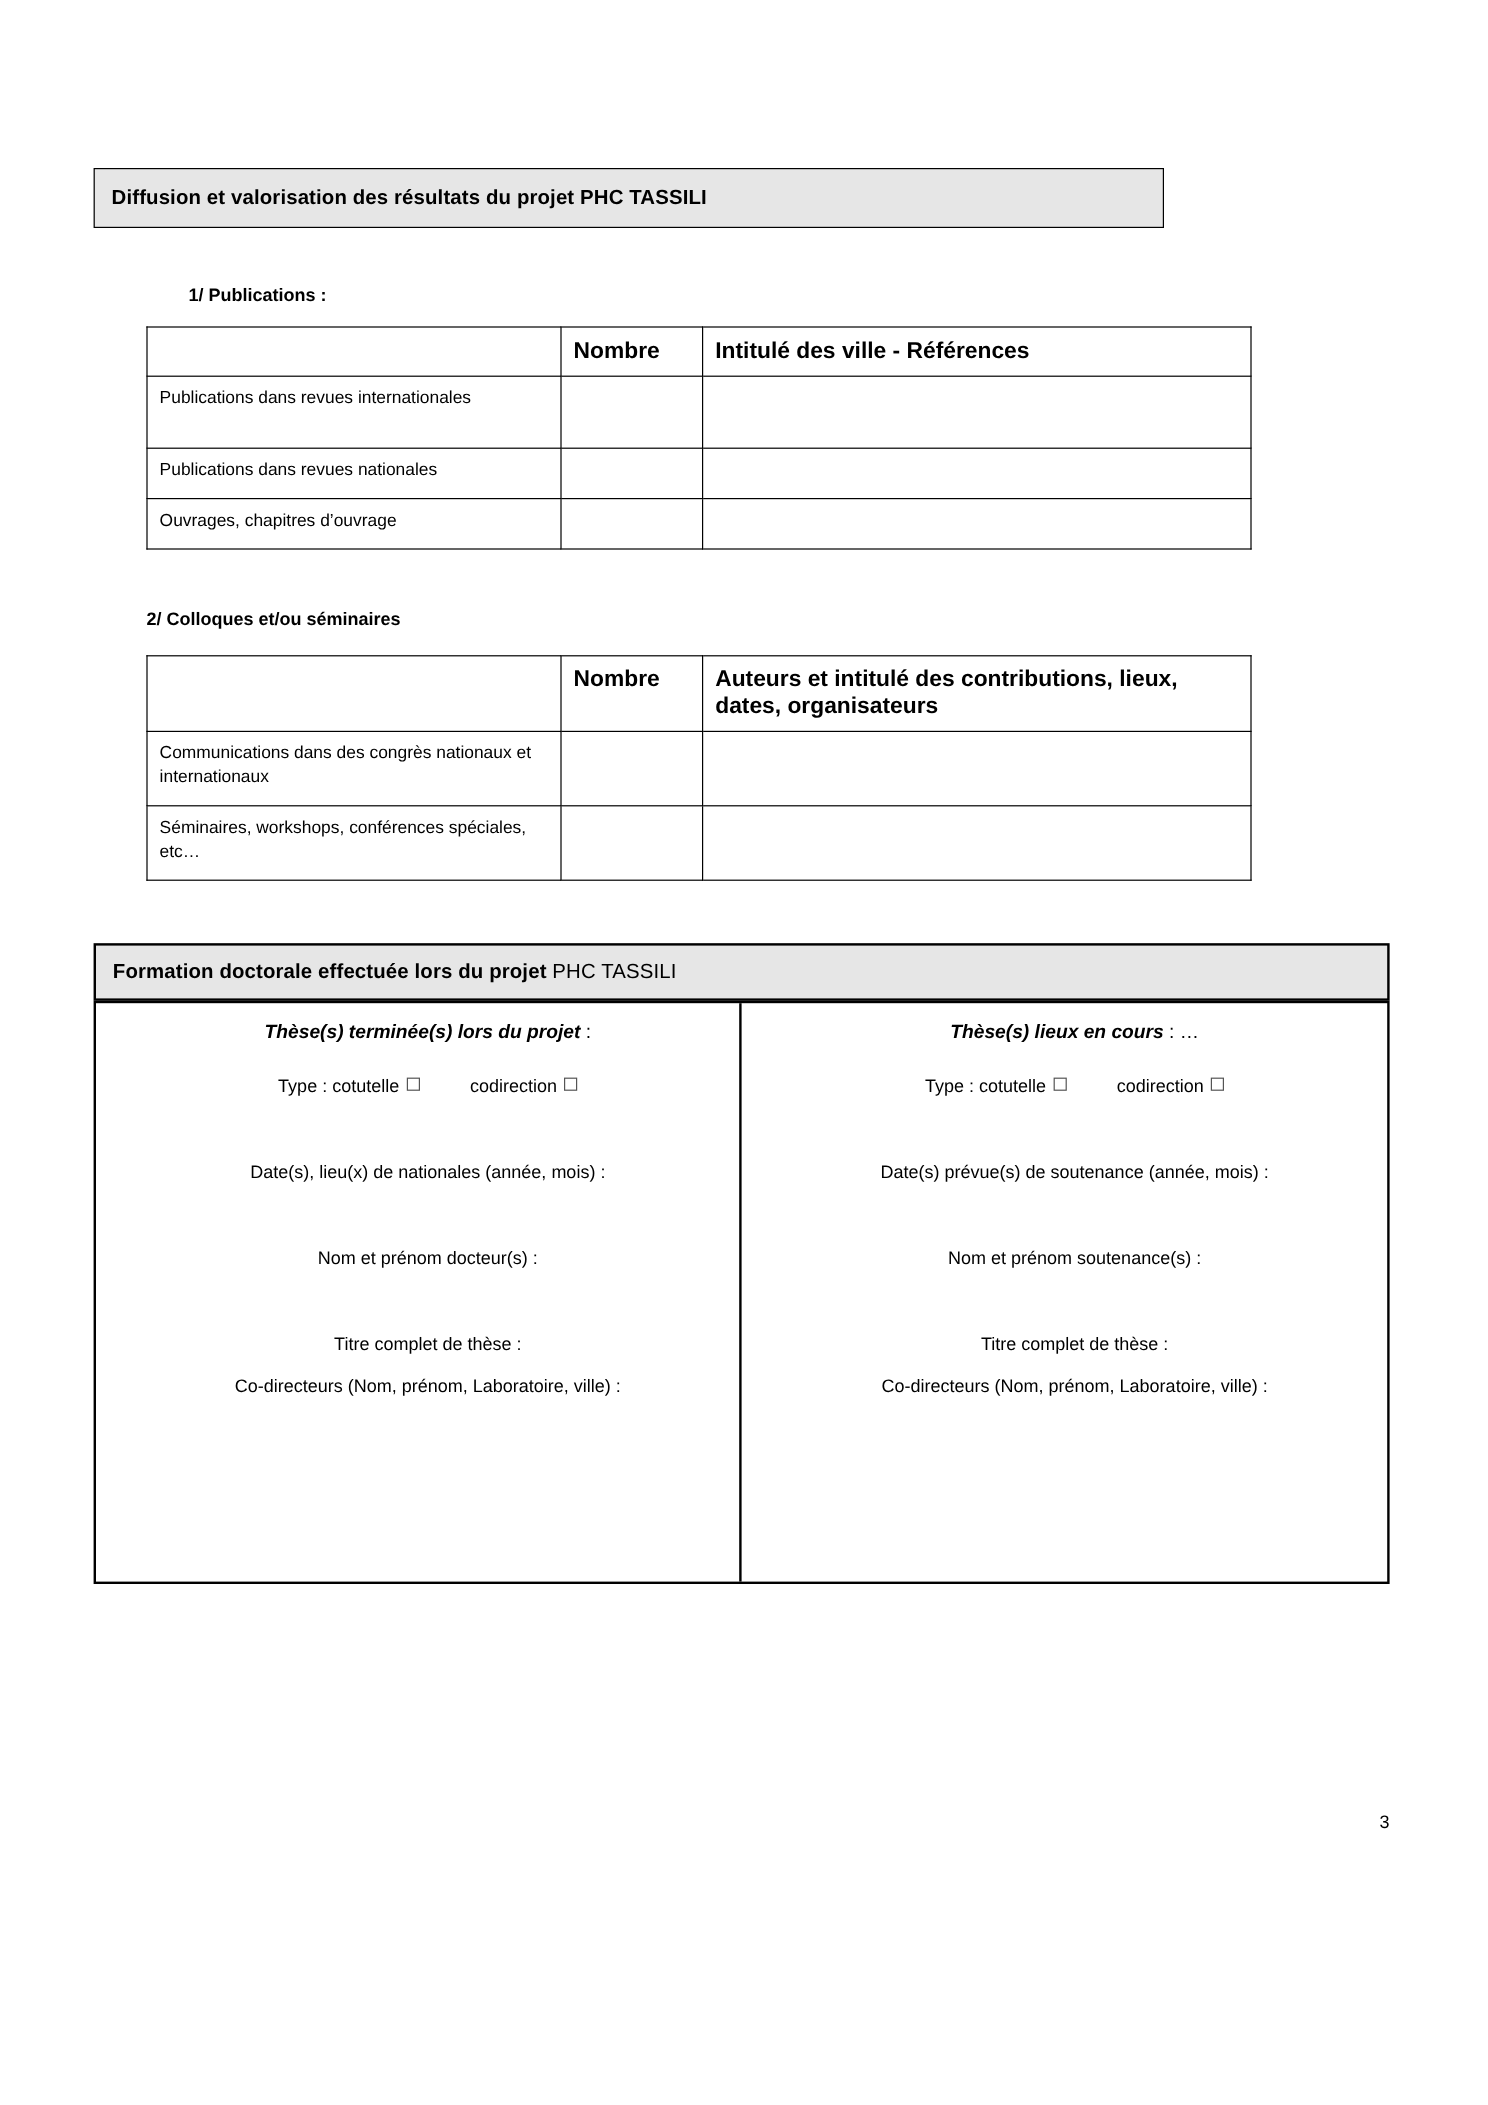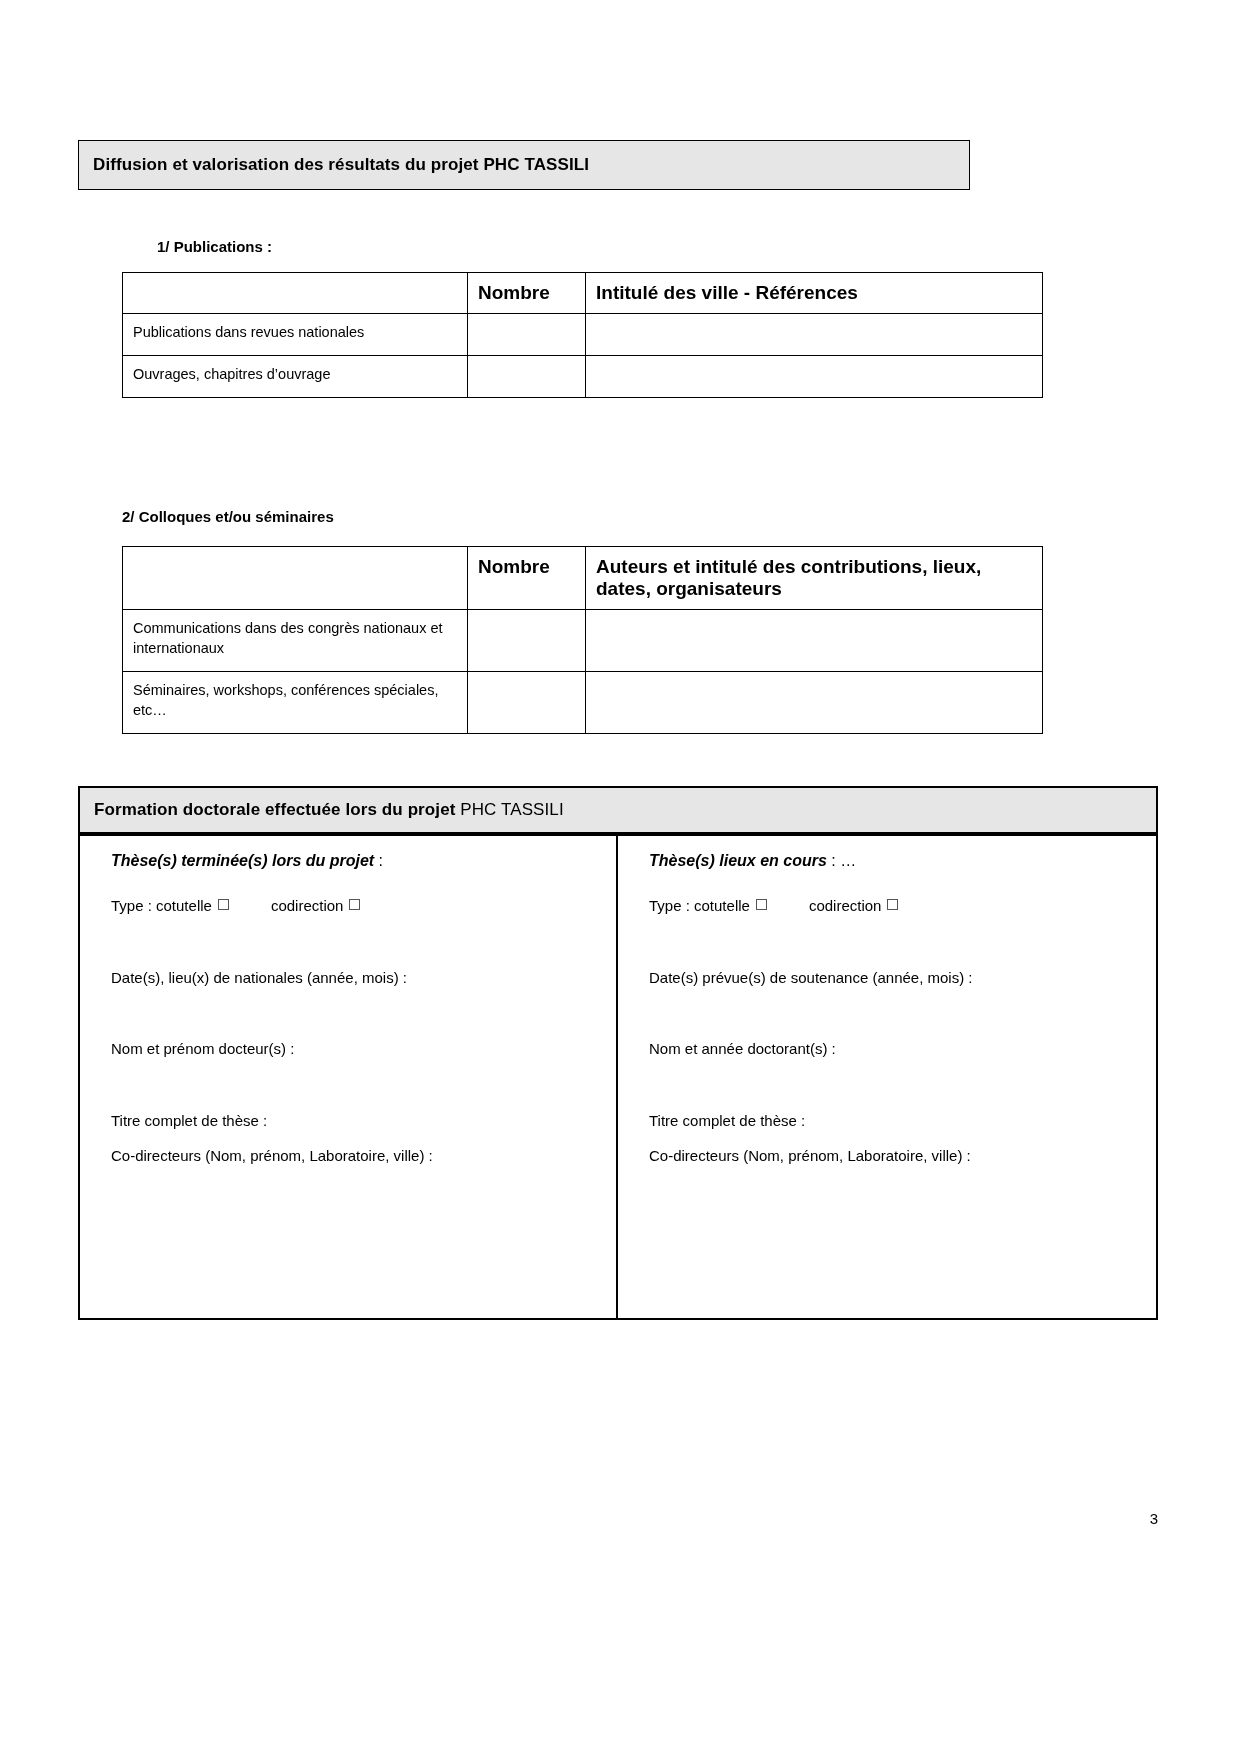--- a/index.html
+++ b/index.html
@@ -75,20 +75,21 @@
   .dual-box {
     position: absolute;
     border: 2px solid #000;
     box-sizing: border-box;
     display: flex;
   }
   .dual-col {
     box-sizing: border-box;
     padding: 14px 14px 0 31px;
     width: 50%;
+    text-align: center;
   }
   .dual-col.left {
     border-right: 2px solid #000;
   }
   .dual-head {
     font-size: 16px;
     font-style: italic;
     font-weight: bold;
     margin: 2px 0 26px 0;
   }
@@ -144,20 +145,25 @@
       <col style="width:457px">
     </colgroup>
     <thead>
       <tr>
         <th></th>
         <th>Nombre</th>
         <th>Intitulé des ville - Références</th>
       </tr>
     </thead>
     <tbody>
+      <tr style="height:60px;">
+        <td class="cell-label">Publications dans revues internationales</td>
+        <td></td>
+        <td></td>
+      </tr>
       <tr style="height:42px;">
         <td class="cell-label">Publications dans revues nationales</td>
         <td></td>
         <td></td>
       </tr>
       <tr style="height:42px;">
         <td class="cell-label">Ouvrages, chapitres d’ouvrage</td>
         <td></td>
         <td></td>
       </tr>
@@ -219,21 +225,21 @@
     <div class="dual-col">
       <div class="dual-head">
         <span>Thèse(s) lieux en cours</span><span class="reg"> : …</span>
       </div>
 
       <div class="dual-line">
         <span>Type : cotutelle</span><span class="checkbox"></span><span class="gap"></span><span>codirection</span><span class="checkbox"></span>
       </div>
 
       <div class="dual-line">Date(s) prévue(s) de soutenance (année, mois) :</div>
-      <div class="dual-line">Nom et année doctorant(s) :</div>
+      <div class="dual-line">Nom et prénom soutenance(s) :</div>
       <div class="dual-line tight">Titre complet de thèse :</div>
       <div class="dual-line">Co-directeurs (Nom, prénom, Laboratoire, ville) :</div>
     </div>
   </div>
 
   <div class="page-number">3</div>
 
 </div>
 
 </body></html>

